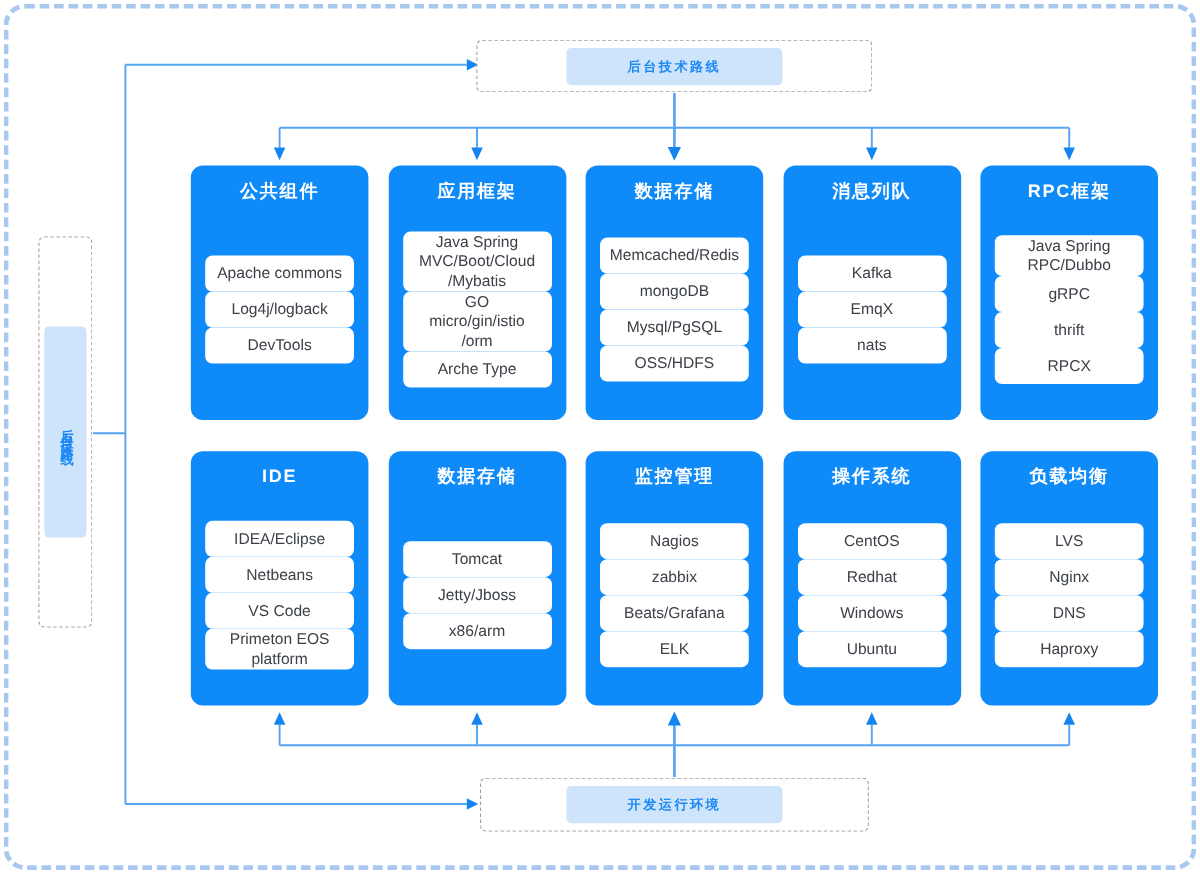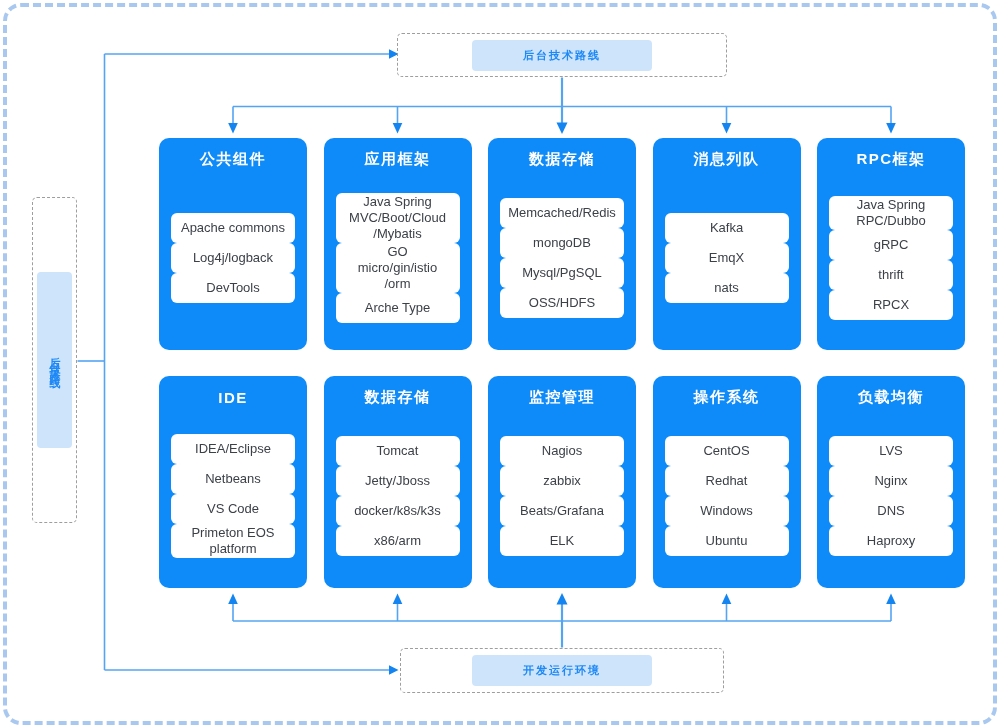--- a/index.html
+++ b/index.html
@@ -174,21 +174,20 @@
       <div class="item">Primeton EOS
 platform</div>
     </div>
   </div>
 
   <div class="card">
     <div class="card-title">数据存储</div>
     <div class="card-items">
       <div class="item">Tomcat</div>
       <div class="item">Jetty/Jboss</div>
-      <div class="item">docker/k8s/k3s</div>
       <div class="item">x86/arm</div>
     </div>
   </div>
 
   <div class="card">
     <div class="card-title">监控管理</div>
     <div class="card-items">
       <div class="item">Nagios</div>
       <div class="item">zabbix</div>
       <div class="item">Beats/Grafana</div>

